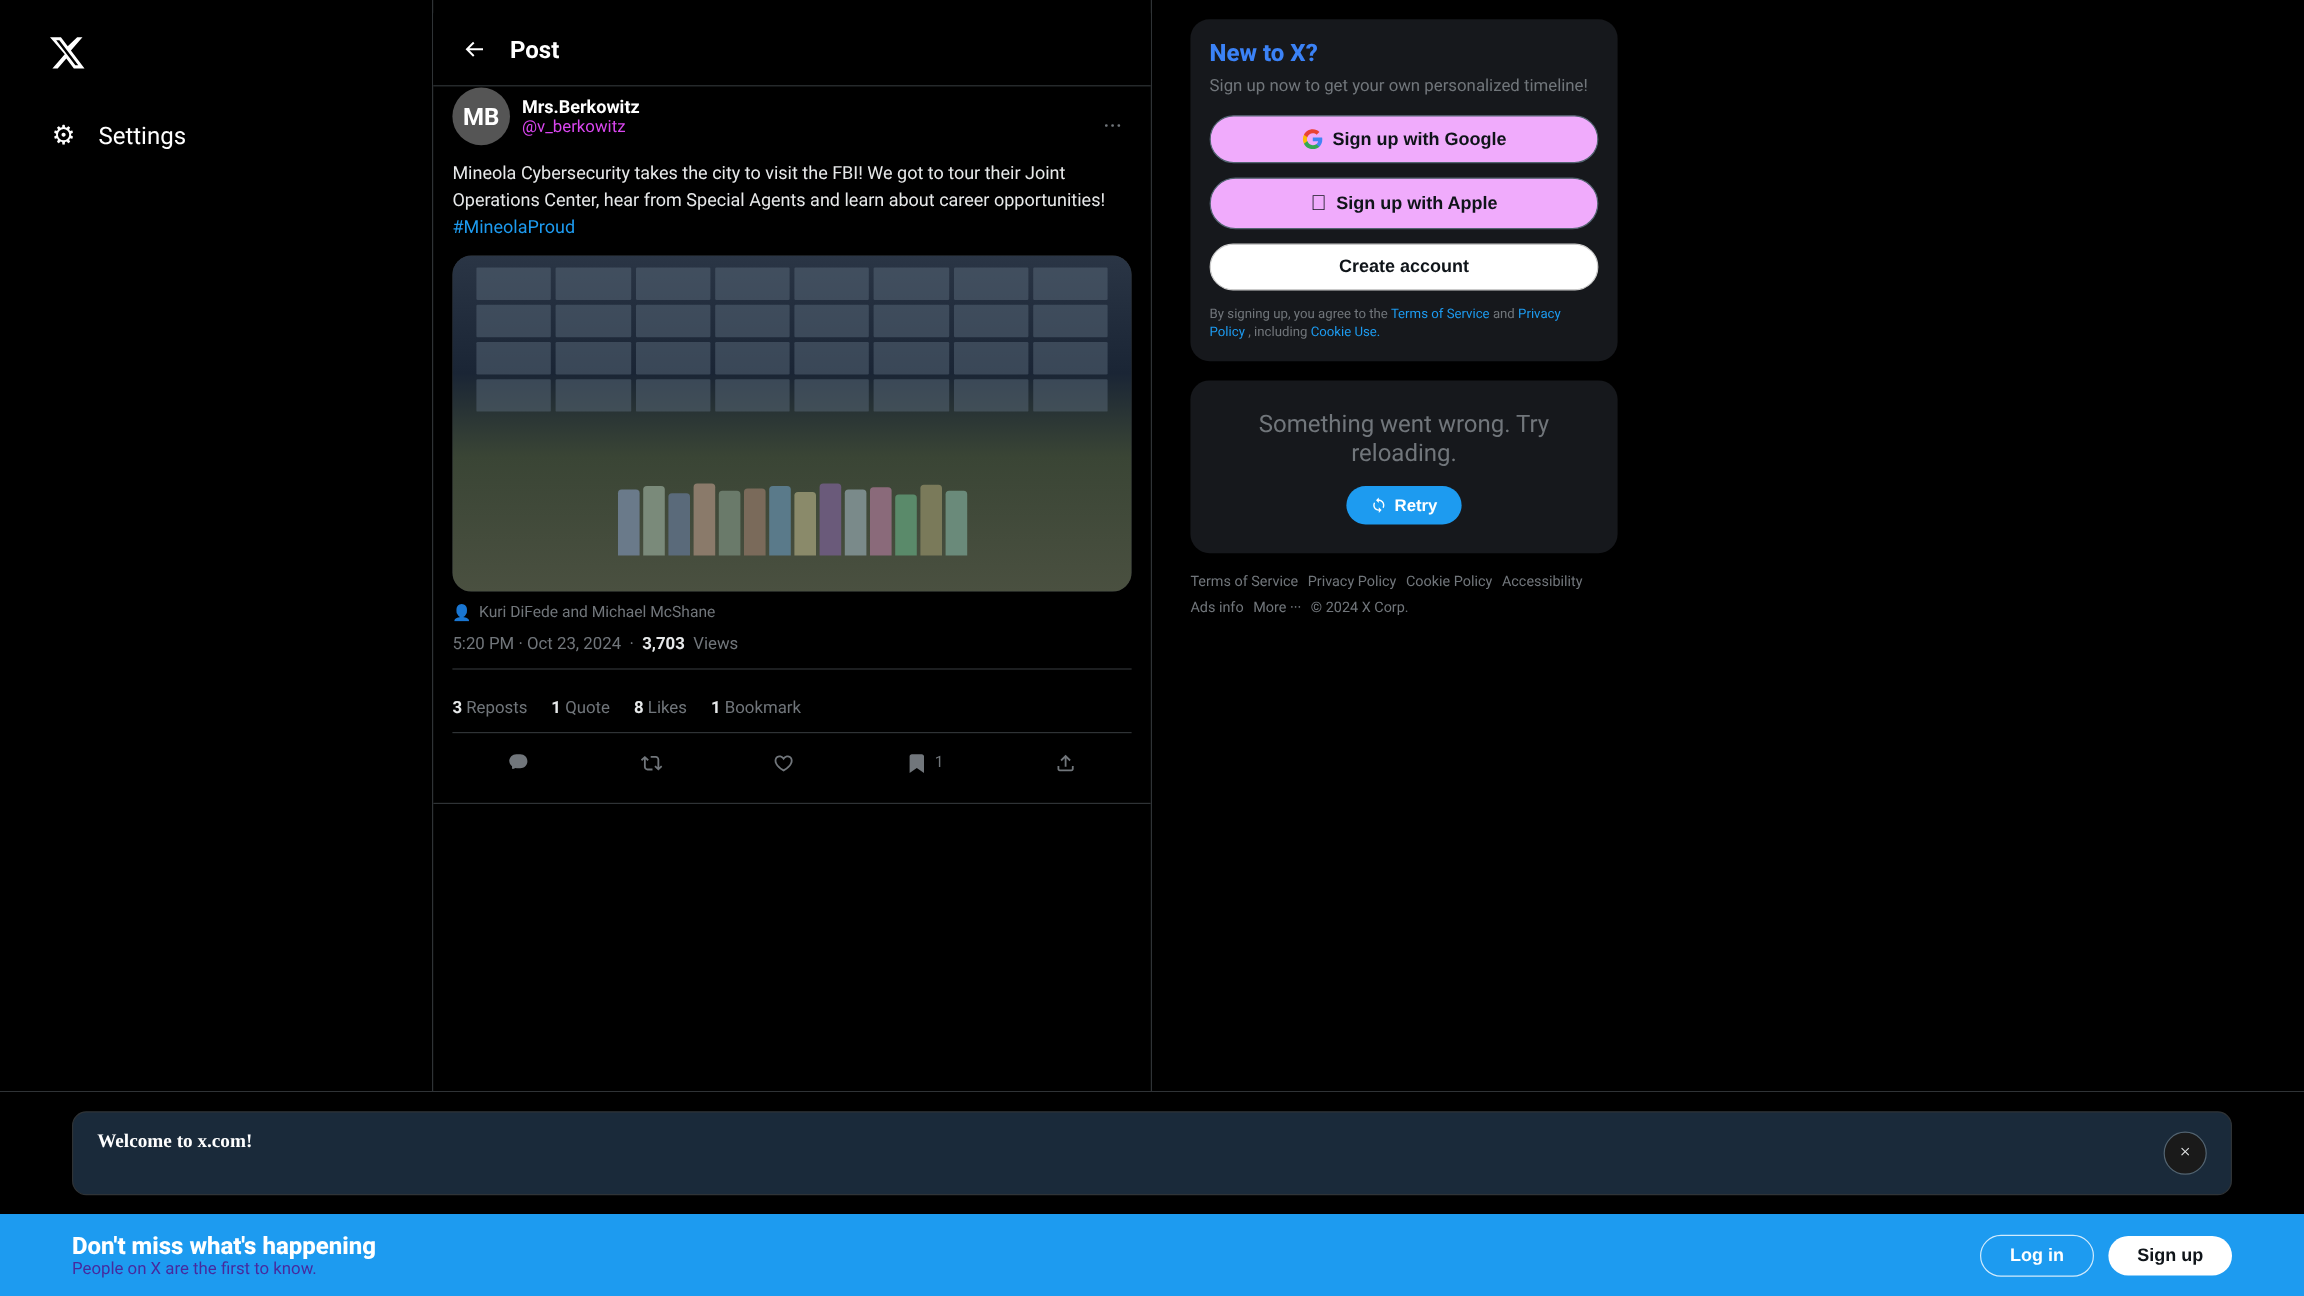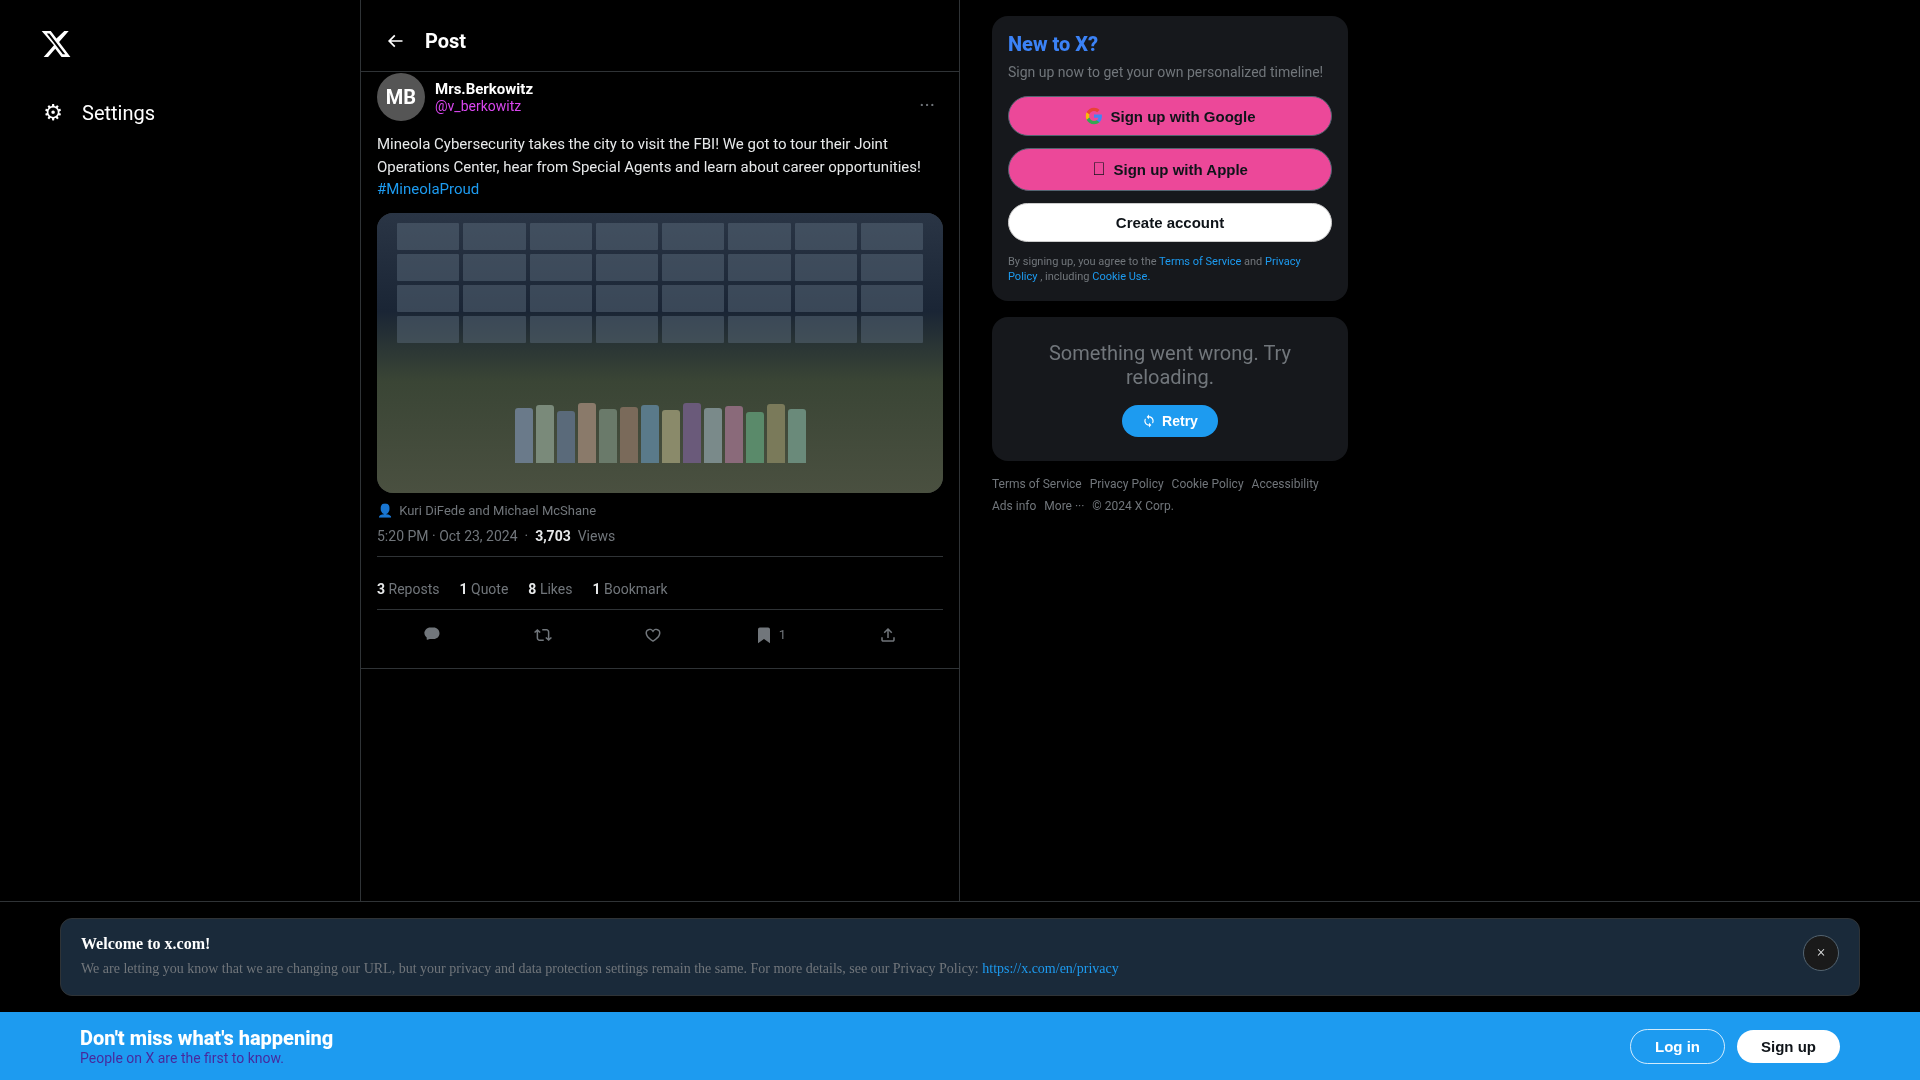--- a/index.html
+++ b/index.html
@@ -295,21 +295,21 @@
       font-size: 14px;
       color: #71767b;
       margin-bottom: 16px;
     }
 
     .auth-btn {
       width: 100%;
       padding: 10px 20px;
       border-radius: 9999px;
       border: 1px solid #536471;
-      background: #ec4899;
+      background: #f0abfc;
       color: #0f1419;
       font-size: 15px;
       font-weight: 700;
       cursor: pointer;
       display: flex;
       align-items: center;
       justify-content: center;
       gap: 8px;
       margin-bottom: 12px;
     }
@@ -389,21 +389,21 @@
     
     .bottom-banner {
       position: fixed;
       bottom: 0;
       left: 0;
       right: 0;
       height: 68px;
       background: #1d9bf0;
       display: flex;
       align-items: center;
-      padding: 0 80px;
+      padding: 0 60px;
       justify-content: space-between;
       z-index: 100;
     }
 
     .banner-text-main {
       font-size: 20px;
       font-weight: 800;
       color: #fff;
     }
 
@@ -717,24 +717,20 @@
       <a href="#">More ···</a>
       <span>© 2024 X Corp.</span>
     </div>
   </div>
 </div>
 
 <div class="cookie-notice">
   <div class="cookie-notice-inner">
     <div>
       <div class="cookie-title">Welcome to x.com!</div>
-      <div class="cookie-text">
-        <span>We are letting you know that we are changing our URL, but your privacy and data protection settings remain the same. For more details, see our Privacy Policy:</span>
-        <a href="#" class="cookie-link">https://x.com/en/privacy</a>
-      </div>
     </div>
     <div class="close-cookie-btn">
       <span>×</span>
     </div>
   </div>
 </div>
 
 <div class="bottom-banner">
   <div>
     <div class="banner-text-main">Don't miss what's happening</div>

